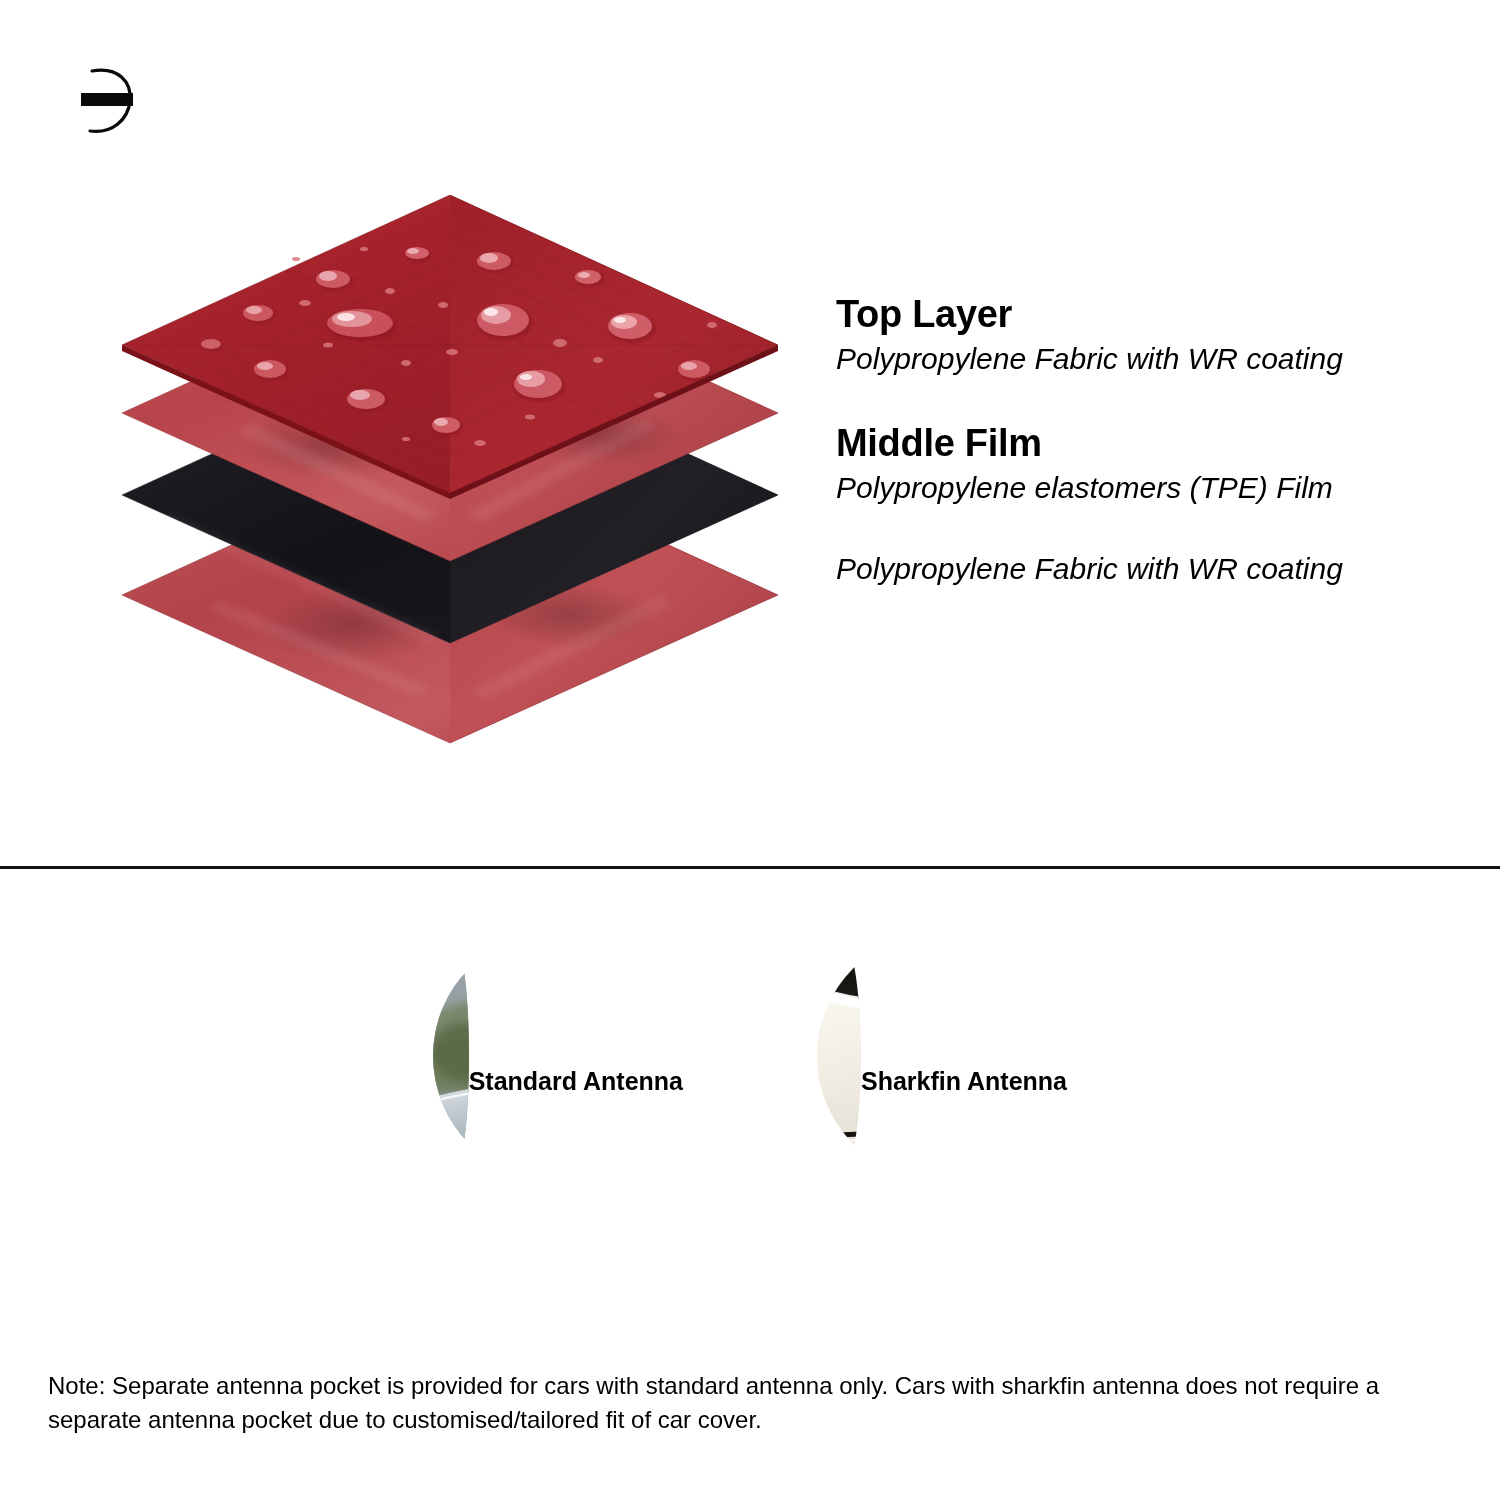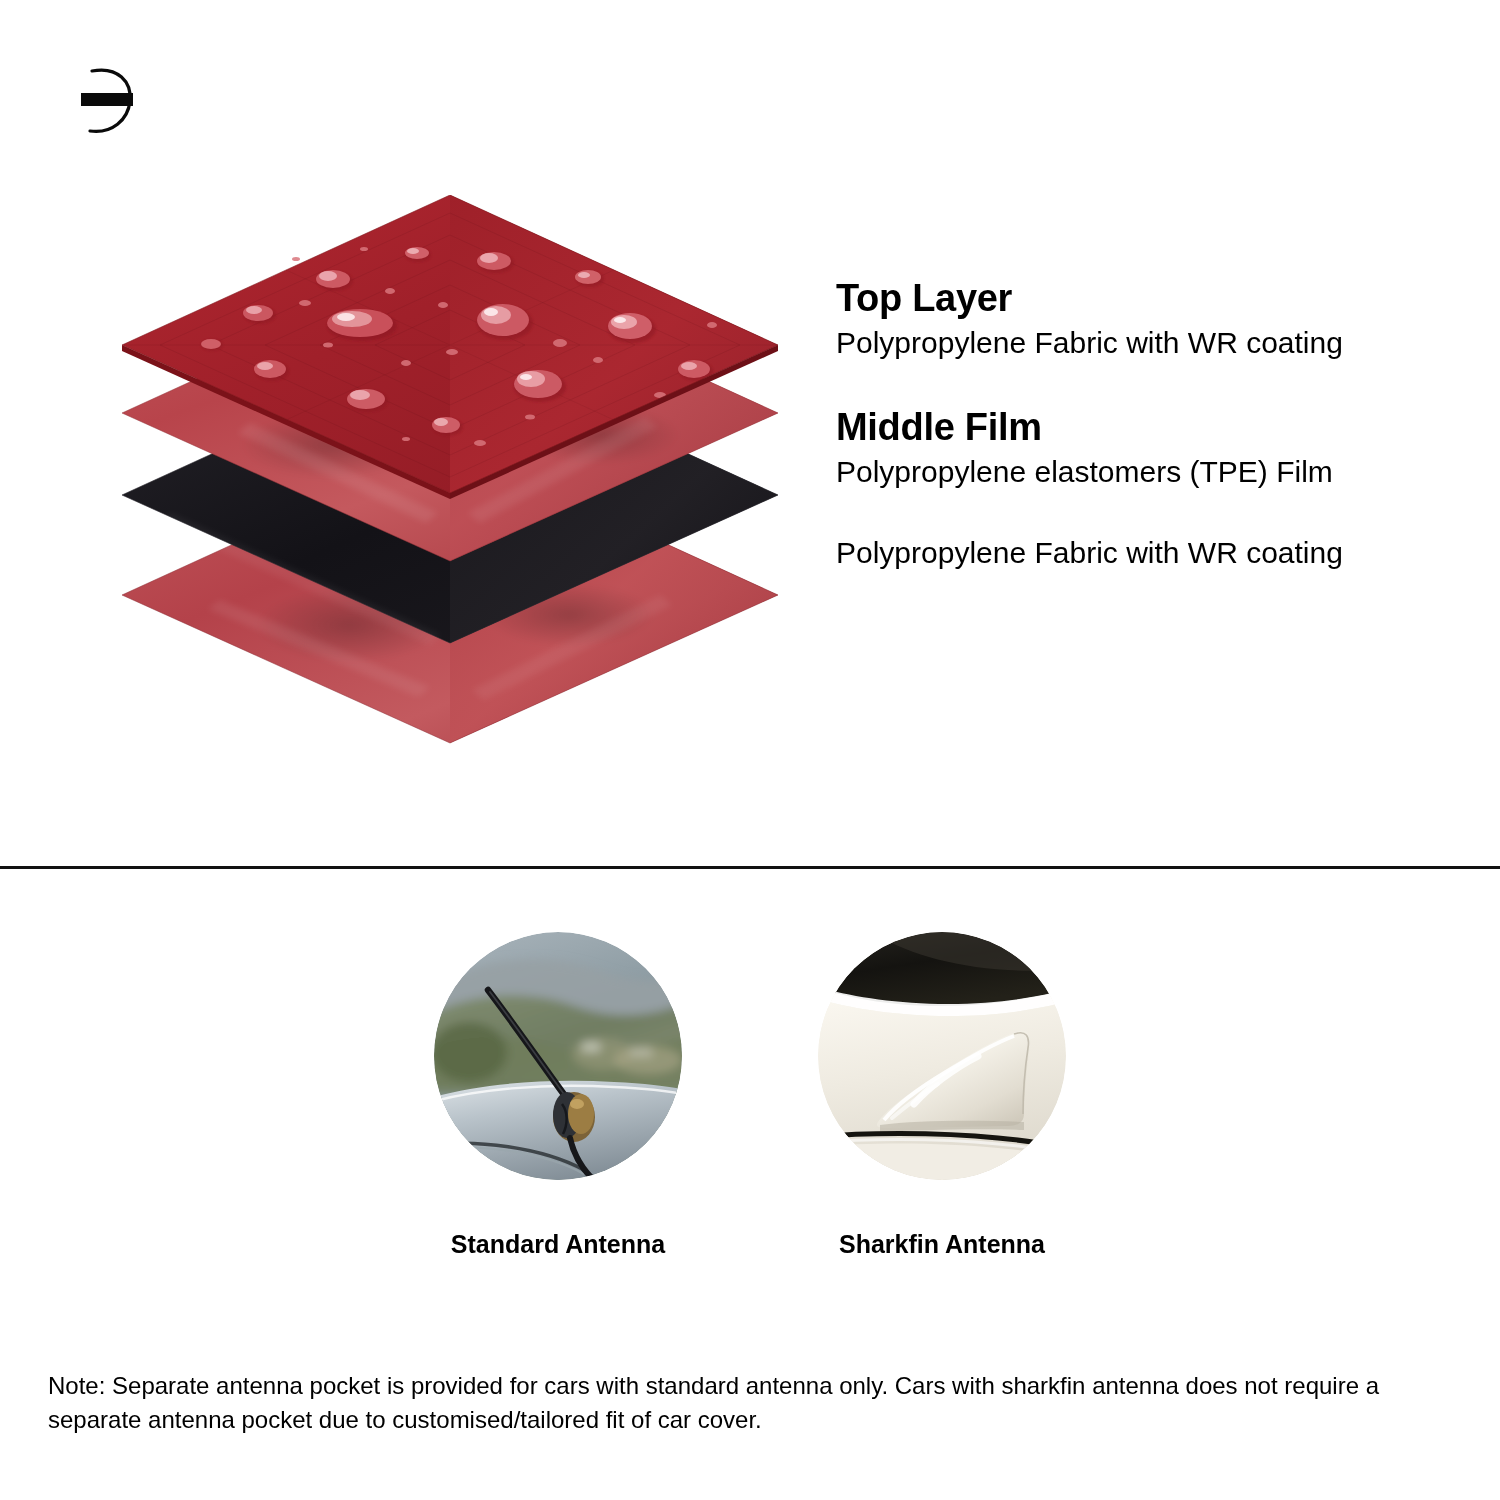--- a/index.html
+++ b/index.html
@@ -43,34 +43,35 @@
     height: 560px;
   }
   .layer-stack svg { display: block; width: 700px; height: 560px; }
 
   .layer-text-col {
     position: absolute;
     left: 836px;
     top: 276px;
     width: 620px;
   }
-  .layer-block { margin-bottom: 44px; }
+  .layer-block { margin-bottom: 44px; margin-top: 16px; }
   .layer-block:last-child { margin-bottom: 0; }
   .layer-title {
     font-size: 38px;
     font-weight: bold;
     line-height: 1.18;
     letter-spacing: -0.3px;
     margin: 0 0 4px 0;
   }
   .layer-desc {
     font-size: 30px;
     font-weight: normal;
     line-height: 1.22;
     margin: 0;
+    font-style: italic;
   }
 
   
   .section-divider {
     position: absolute;
     left: 0;
     top: 866px;
     width: 1500px;
     height: 3px;
     background: #111111;
@@ -89,21 +90,20 @@
     position: absolute;
     left: 433px;
     top: 63px;
     width: 634px;
     display: flex;
     justify-content: space-between;
   }
   .antenna-item {
     width: 250px;
     display: flex;
-    flex-direction: column;
     align-items: center;
   }
   .antenna-photo {
     width: 248px;
     height: 248px;
     border-radius: 50%;
     overflow: hidden;
     position: relative;
   }
   .antenna-photo svg { display:block; width: 248px; height: 248px; }

